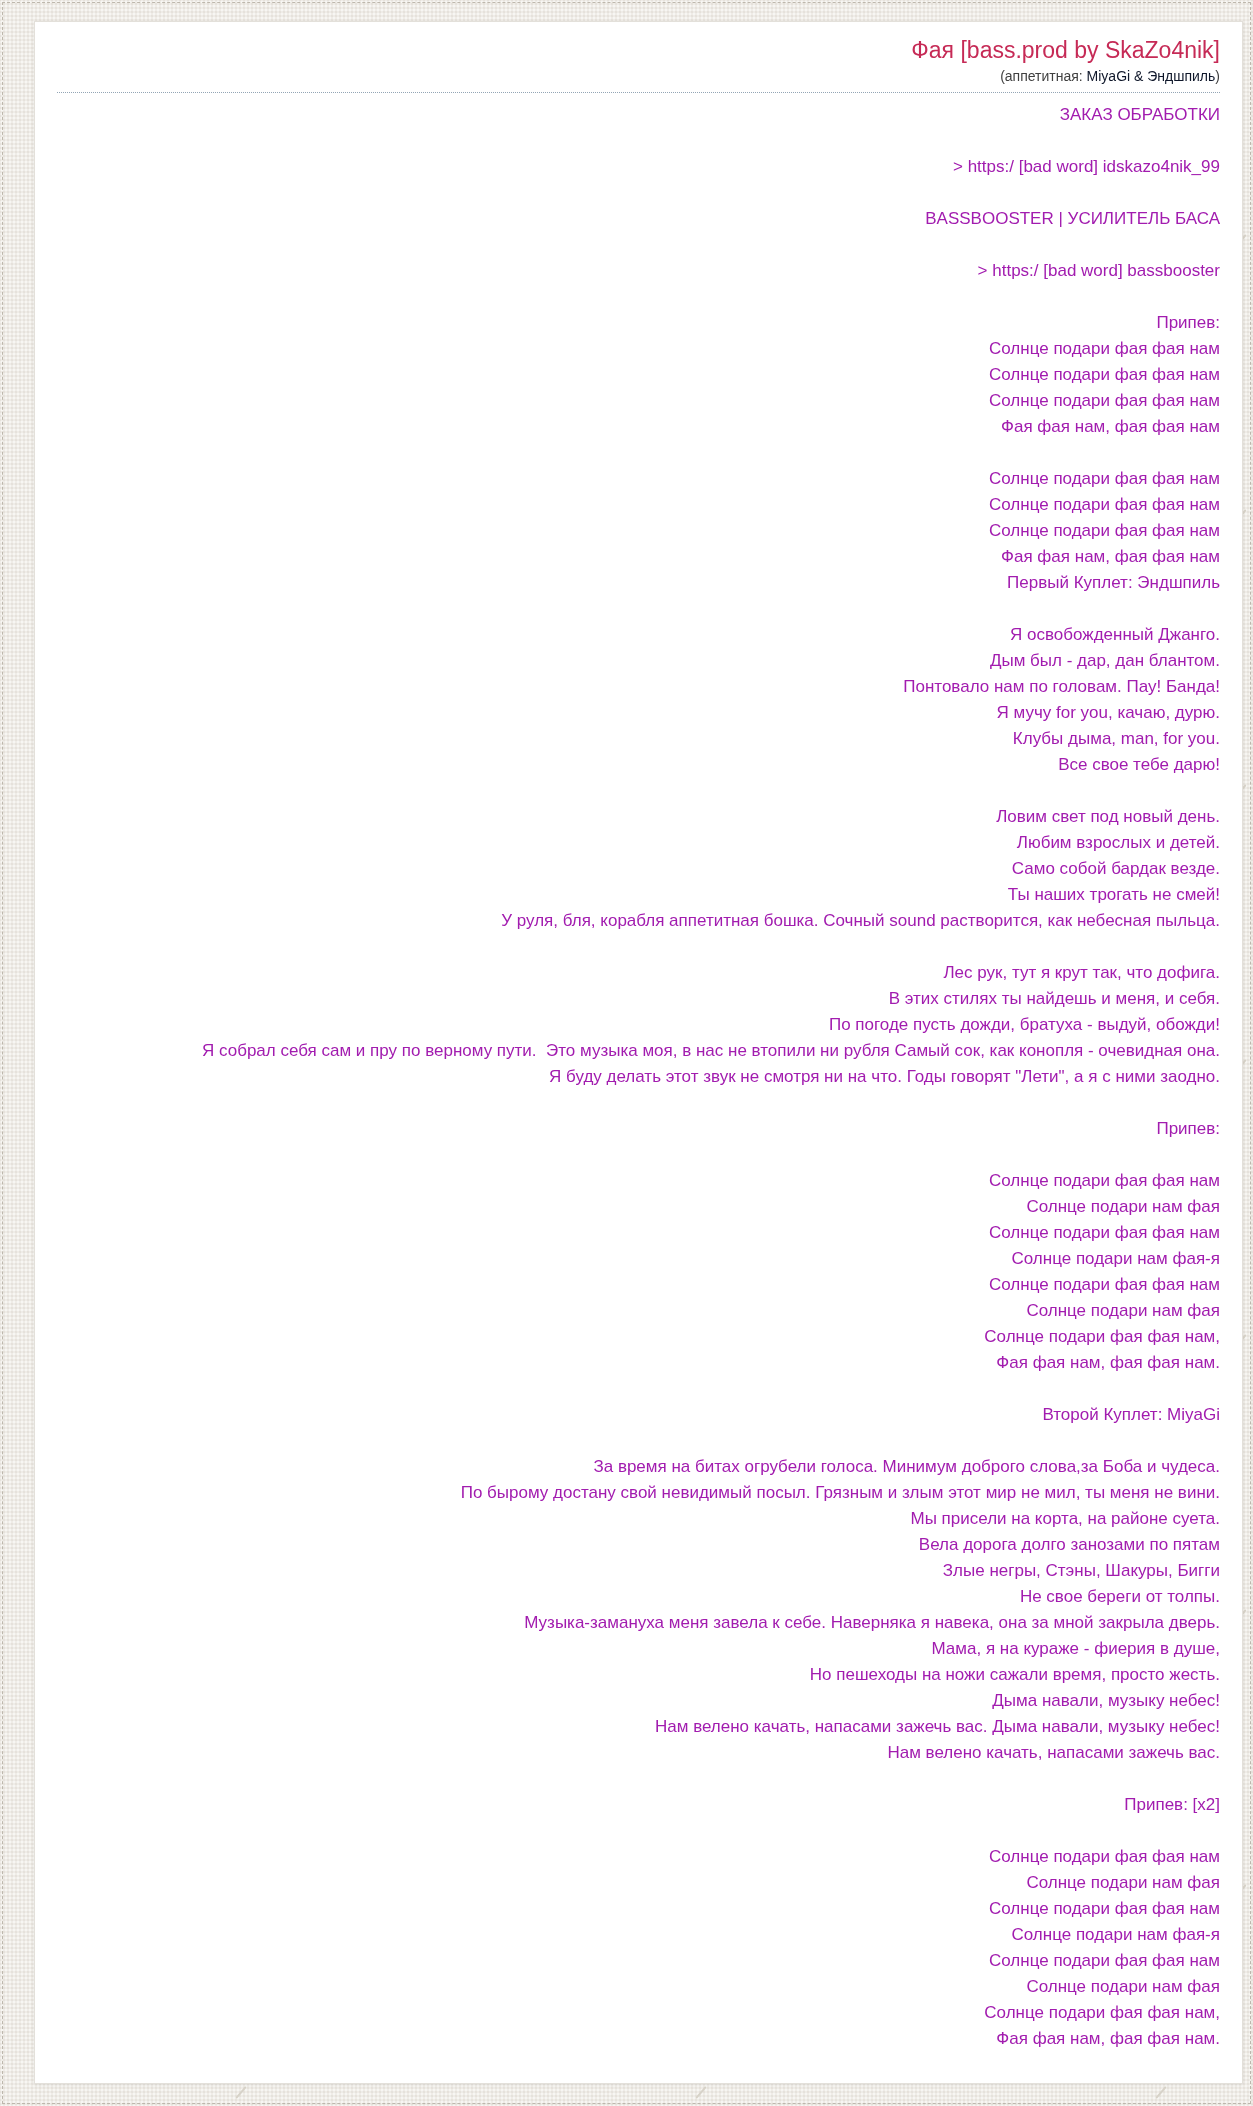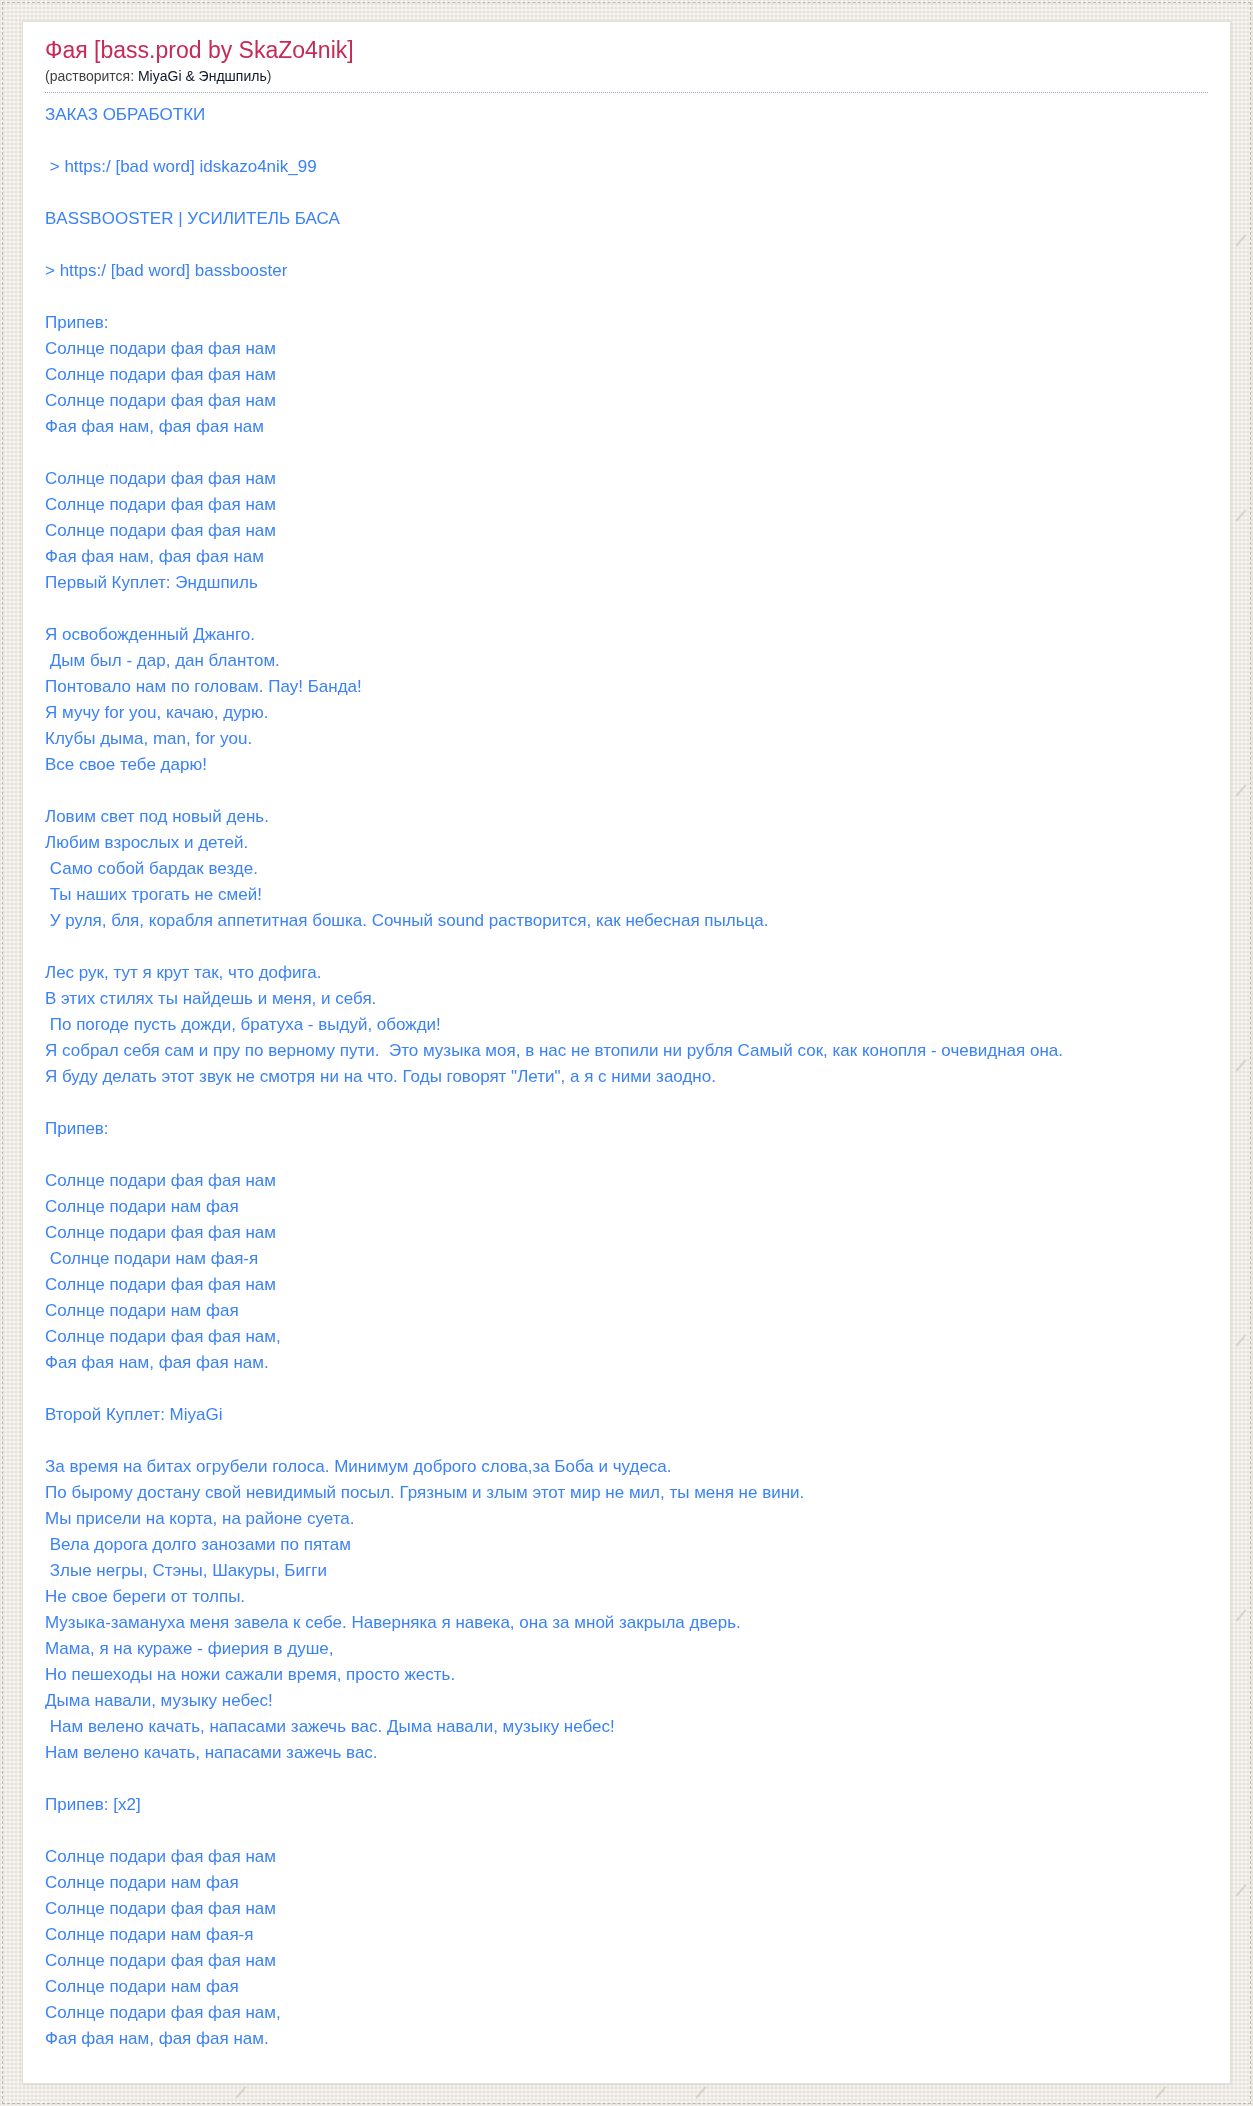--- a/index.html
+++ b/index.html
@@ -31,29 +31,30 @@
   .stitch {
     position: absolute;
     width: 2px;
     height: 15px;
     background: #d7d2c8;
     transform: rotate(40deg);
     border-radius: 1px;
   }
   .content-card {
     position: absolute;
-    left: 22px;
+    left: 34px;
     top: 21px;
     width: 1209px;
     height: 2063px;
     box-sizing: border-box;
     background: #ffffff;
     border: 1px solid #e3e0da;
     box-shadow: 0 1px 3px rgba(90,85,75,0.10);
     padding: 15px 22px 28px 22px;
+    text-align: right;
   }
   .song-title {
     margin: 0;
     font-size: 23px;
     line-height: 27px;
     font-weight: 400;
     color: #c62a56;
   }
   .artist-line {
     margin-top: 3px;
@@ -68,21 +69,21 @@
   }
   .divider {
     margin-top: 7px;
     border-bottom: 1px dotted #93a5b5;
     height: 0;
   }
   .lyrics {
     margin-top: 9px;
     font-size: 17px;
     line-height: 26px;
-    color: #3b82f6;
+    color: #a21caf;
     white-space: pre-wrap;
   }
 </style>
 </head>
 <body>
 
 <div class="page-border"></div>
 
 <div class="stitch" style="left:1240px; top:233px;"></div>
 <div class="stitch" style="left:1240px; top:508px;"></div>
@@ -93,21 +94,21 @@
 <div class="stitch" style="left:1240px; top:1883px;"></div>
 <div class="stitch" style="left:240px;  top:2085px;"></div>
 <div class="stitch" style="left:700px;  top:2085px;"></div>
 <div class="stitch" style="left:1160px; top:2085px;"></div>
 
 <div class="content-card">
 
   <h1 class="song-title">Фая [bass.prod by SkaZo4nik]</h1>
 
   <div class="artist-line">
-    <span>(растворится: </span><a class="artist-link">MiyaGi &amp; Эндшпиль</a><span>)</span>
+    <span>(аппетитная: </span><a class="artist-link">MiyaGi &amp; Эндшпиль</a><span>)</span>
   </div>
 
   <div class="divider"></div>
 
   <div class="lyrics">ЗАКАЗ ОБРАБОТКИ
 
  &gt; https:/ [bad word] idskazo4nik_99
 
 BASSBOOSTER | УСИЛИТЕЛЬ БАСА
 

